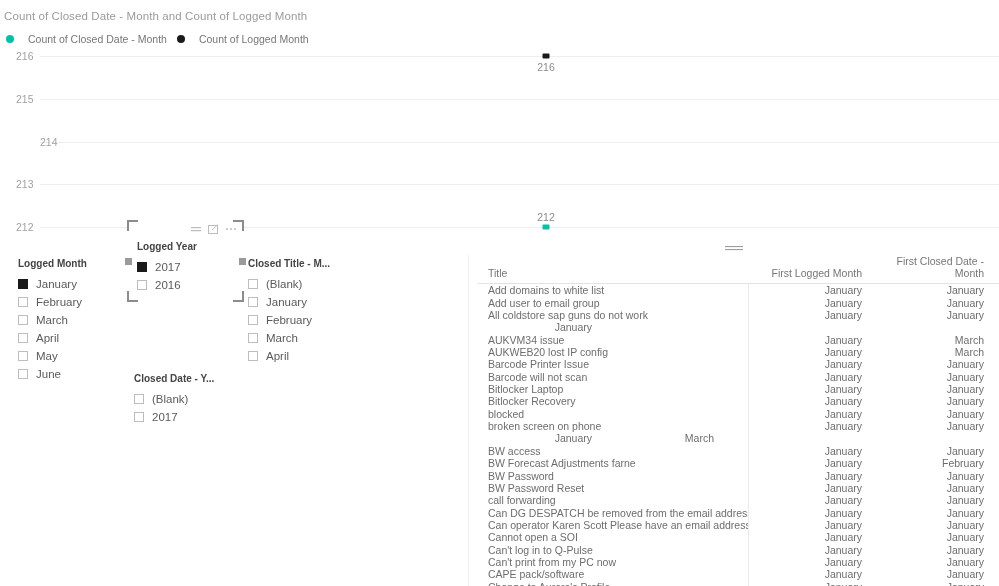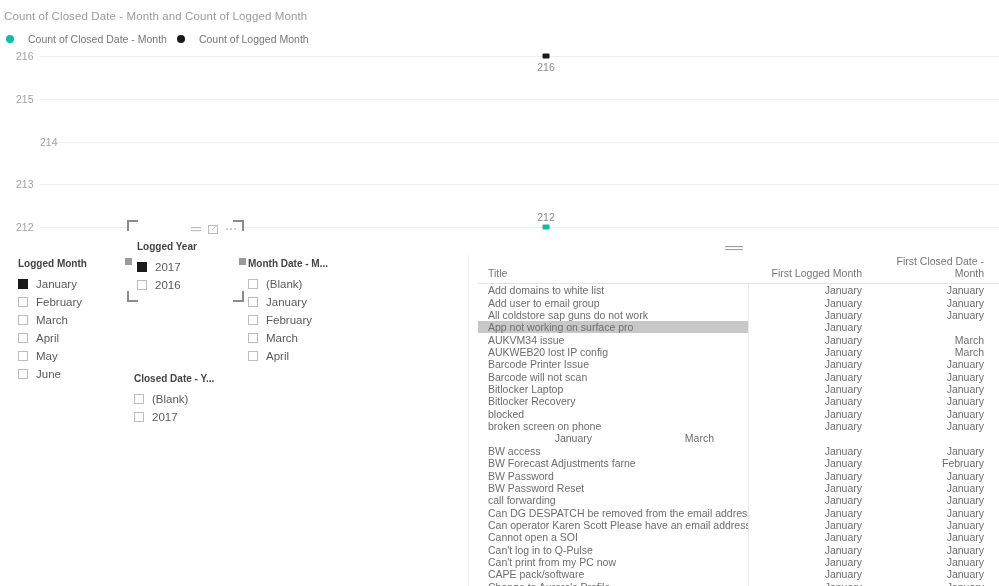--- a/index.html
+++ b/index.html
@@ -197,21 +197,21 @@
     </div>
     <div class="corner c-tl"></div>
     <div class="corner c-tr"></div>
     <div class="corner c-bl"></div>
     <div class="corner c-br"></div>
     <div class="handle h-ml"></div>
     <div class="handle h-mr"></div>
   </div>
 
   <div class="slicer" style="left:248px;top:258px;">
-    <div class="slicer-head">Month Date - M...</div>
+    <div class="slicer-head">Closed Title - M...</div>
     <div id="sl2">
         <div class="opt">
           <span class="box"></span>
           <span class="opt-label">(Blank)</span>
         </div>
         <div class="opt">
           <span class="box"></span>
           <span class="opt-label">January</span>
         </div>
         <div class="opt">
@@ -265,21 +265,20 @@
           <div class="cell title-col">Add user to email group</div>
           <div class="cell num m1">January</div>
           <div class="cell num m2">January</div>
         </div>
         <div class="row">
           <div class="cell title-col">All coldstore sap guns do not work</div>
           <div class="cell num m1">January</div>
           <div class="cell num m2">January</div>
         </div>
         <div class="row hl">
-          <div class="cell title-col">App not working on surface pro</div>
           <div class="cell num m1">January</div>
           <div class="cell num m2"></div>
         </div>
         <div class="row">
           <div class="cell title-col">AUKVM34 issue</div>
           <div class="cell num m1">January</div>
           <div class="cell num m2">March</div>
         </div>
         <div class="row">
           <div class="cell title-col">AUKWEB20 lost IP config</div>

